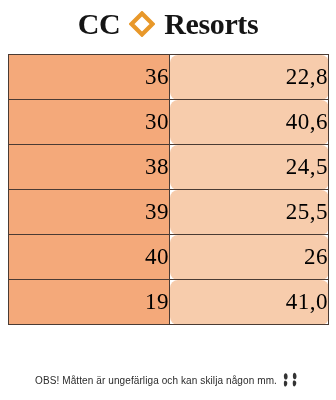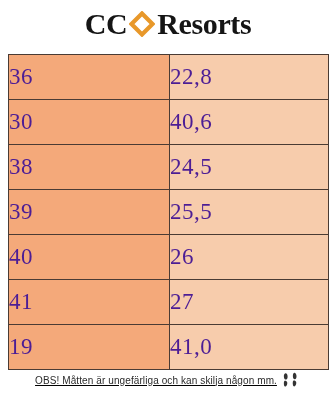--- a/index.html
+++ b/index.html
@@ -22,21 +22,21 @@
     display: flex;
     align-items: center;
     justify-content: center;
     box-sizing: border-box;
     padding-bottom: 4px;
   }
   .logo {
     display: flex;
     align-items: center;
     justify-content: center;
-    gap: 1px;
+    gap: 8px;
   }
   .logo-text {
     font-family: "Liberation Serif", serif;
     font-weight: bold;
     font-size: 30px;
     line-height: 30px;
     color: #151515;
     letter-spacing: -0.4px;
     white-space: nowrap;
   }
@@ -57,48 +57,48 @@
     position: absolute;
     left: 8px;
     top: 54px;
     width: 320px;
     border-collapse: collapse;
     table-layout: fixed;
   }
   .size-table td {
     height: 44px;
     border: 1px solid #4a3b34;
-    text-align: left;
+    text-align: right;
     vertical-align: middle;
     font-family: "Liberation Serif", serif;
     font-size: 23px;
-    color: #4c1d95;
+    color: #000000;
     padding: 0;
     letter-spacing: 0.5px;
   }
   .cell-size {
     background: #F4A97A;
     width: 160px;
   }
   .cell-measure {
     background: #F7CCAC;
     width: 158px;
+    border-radius: 8px;
   }
 
   
   .footer {
     position: absolute;
     left: 0;
     top: 372px;
     width: 336px;
     display: flex;
     align-items: center;
     justify-content: center;
     gap: 6px;
-    text-decoration: underline;
   }
   .footer-note {
     font-family: "Liberation Sans", sans-serif;
     font-size: 10px;
     color: #2b2b2b;
     white-space: nowrap;
     letter-spacing: 0.1px;
   }
   .footprints {
     display: inline-block;
@@ -139,24 +139,20 @@
     </tr>
     <tr>
       <td class="cell-size">39</td>
       <td class="cell-measure">25,5</td>
     </tr>
     <tr>
       <td class="cell-size">40</td>
       <td class="cell-measure">26</td>
     </tr>
     <tr>
-      <td class="cell-size">41</td>
-      <td class="cell-measure">27</td>
-    </tr>
-    <tr>
       <td class="cell-size">19</td>
       <td class="cell-measure">41,0</td>
     </tr>
   </tbody>
 </table>
 
 <div class="footer">
   <span class="footer-note">OBS! Måtten är ungefärliga och kan skilja någon mm.</span>
   <span class="footprints">
     <svg width="18" height="16" viewBox="0 0 18 16" aria-hidden="true">

